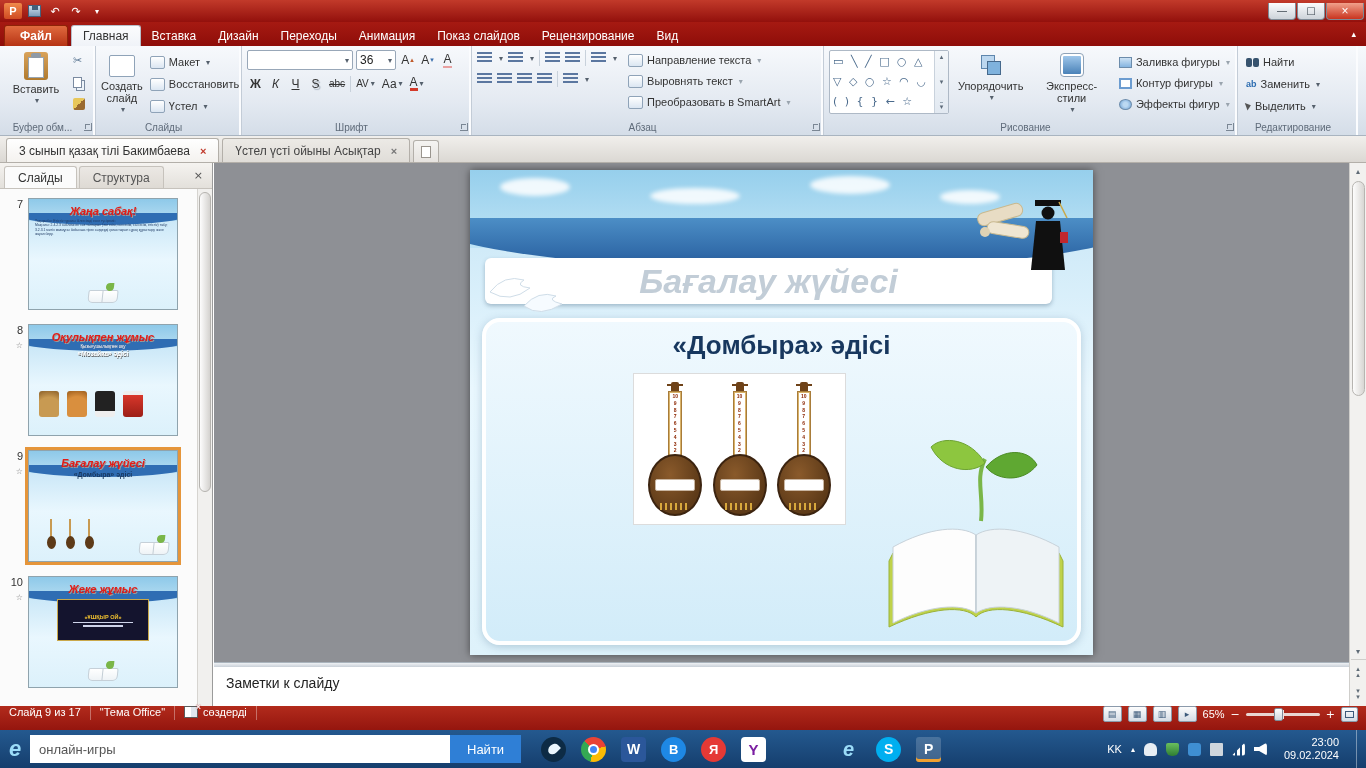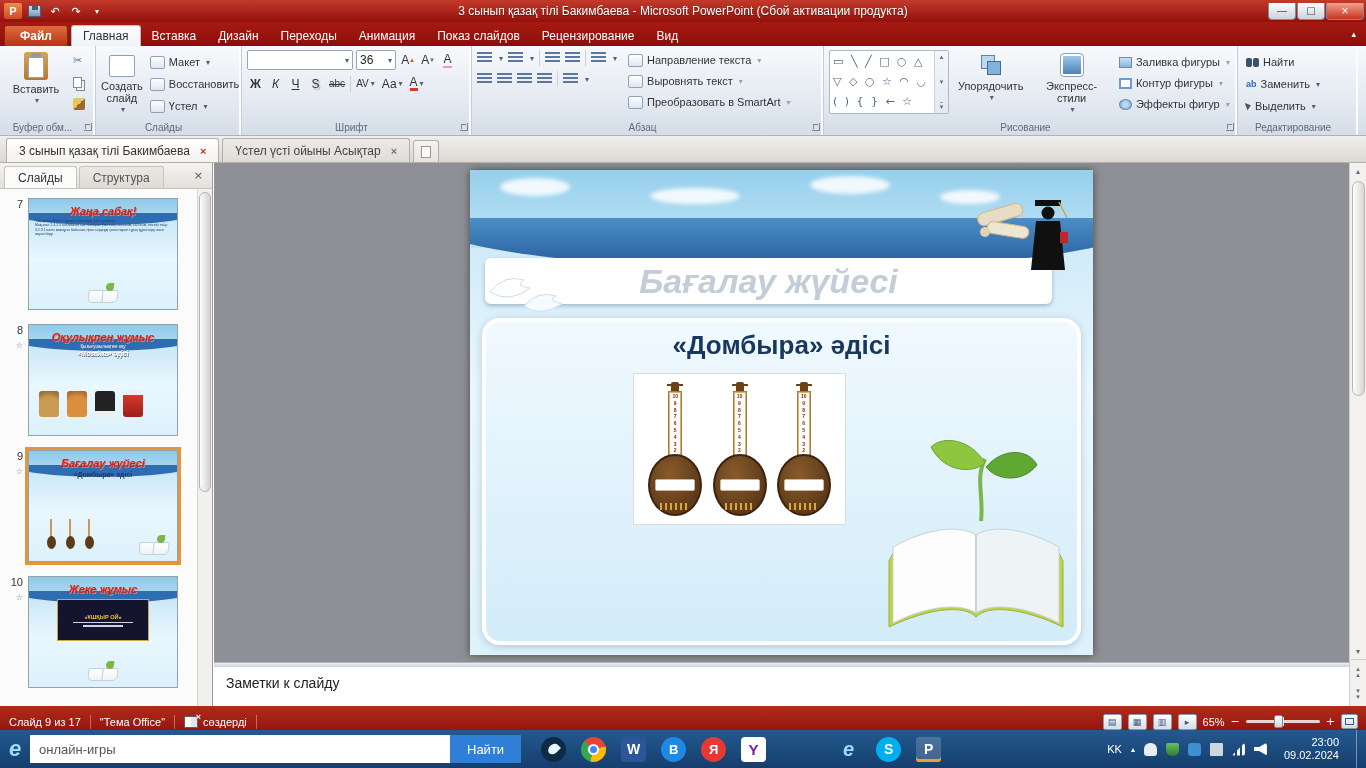--- a/index.html
+++ b/index.html
@@ -161,21 +161,21 @@
 
 
 .vscroll{position:absolute;right:0;top:163px;width:17px;bottom:62px;background:#f2f1ef;border-left:1px solid #cfcecb;display:flex;flex-direction:column;align-items:center;z-index:8}
 .vs-btn{width:15px;height:16px;display:flex;align-items:center;justify-content:center;color:#5f6b76;font-size:8px;flex:none}
 .vs-track{flex:1;width:15px;position:relative}
 .vs-thumb{position:absolute;top:2px;left:1px;width:13px;height:215px;background:linear-gradient(90deg,#fdfdfd,#d8d6d3);border:1px solid #b7b5b1;border-radius:7px}
 .vs-nav{display:flex;flex-direction:column;border-top:1px solid #cfcecb;padding:3px 0;gap:4px;flex:none}
 .vs-dbl{width:15px;height:18px;display:flex;flex-direction:column;align-items:center;justify-content:center;color:#5f6b76;font-size:7px;line-height:6px}
 
 
-.statusbar{position:absolute;left:0;top:706px;width:100%;height:31px;background:linear-gradient(#b22b1c,#8c0f0a);color:#fff;display:flex;align-items:center;font-size:11px;z-index:50}
+.statusbar{position:absolute;left:0;top:706px;width:100%;height:31px;background:linear-gradient(#b22b1c,#8c0f0a);color:#fff;display:flex;align-items:flex-start;font-size:11px;z-index:50}
 .sb-item{padding:0 9px;display:flex;align-items:center;gap:5px;white-space:nowrap}
 .sb-sep{width:1px;height:14px;background:rgba(255,255,255,.35)}
 .spell{position:relative;width:14px;height:12px;background:linear-gradient(90deg,#fff 48%,#dfe7ee 52%);border:1px solid #5c5c5c}
 .spell::after{content:"×";position:absolute;right:-4px;top:-5px;color:#ffd2cc;font-weight:bold;font-size:9px;color:#ffffff;text-shadow:0 0 1px #900}
 .sb-right{margin-left:auto;display:flex;align-items:center;gap:6px;padding-right:8px}
 .vbtn{width:19px;height:16px;background:linear-gradient(#fdfdfd,#d4dce5);border:1px solid #8b9aab;display:flex;align-items:center;justify-content:center;font-size:9px;color:#3c5a7a;border-radius:2px}
 .zoom-track{width:74px;height:3px;background:#e9d6d2;position:relative;border-radius:2px}
 .zoom-notch{position:absolute;left:50%;top:-3px;width:1px;height:9px;background:#f1e2df}
 .zoom-thumb{position:absolute;left:38%;top:-5px;width:9px;height:13px;background:linear-gradient(#fefefe,#cfd6de);border:1px solid #7f8b98;border-radius:2px}
 .fitbtn{width:17px;height:15px;background:linear-gradient(#fdfdfd,#d4dce5);border:1px solid #8b9aab;border-radius:2px;display:flex;align-items:center;justify-content:center}
@@ -223,21 +223,20 @@
   <div class="titlebar">
     <div class="qat">
       <span class="ic ic-app">P</span>
       <span class="ic">
           <i class="ic-save"></i>
         </span>
       <span class="ic glyph">↶</span>
       <span class="ic glyph">↷</span>
       <span class="ic glyph" style="font-size:8px">▾</span>
     </div>
-    <div class="title-text">3 сынып қазақ тілі Бакимбаева  -  Microsoft PowerPoint (Сбой активации продукта)</div>
     <div class="winbtns">
       <div class="winbtn">—</div>
       <div class="winbtn glyph">□</div>
       <div class="winbtn close">×</div>
     </div>
   </div>
 
   <div class="tabrow">
     <div class="file-tab">Файл</div>
     <div class="rtab active">Главная</div>

